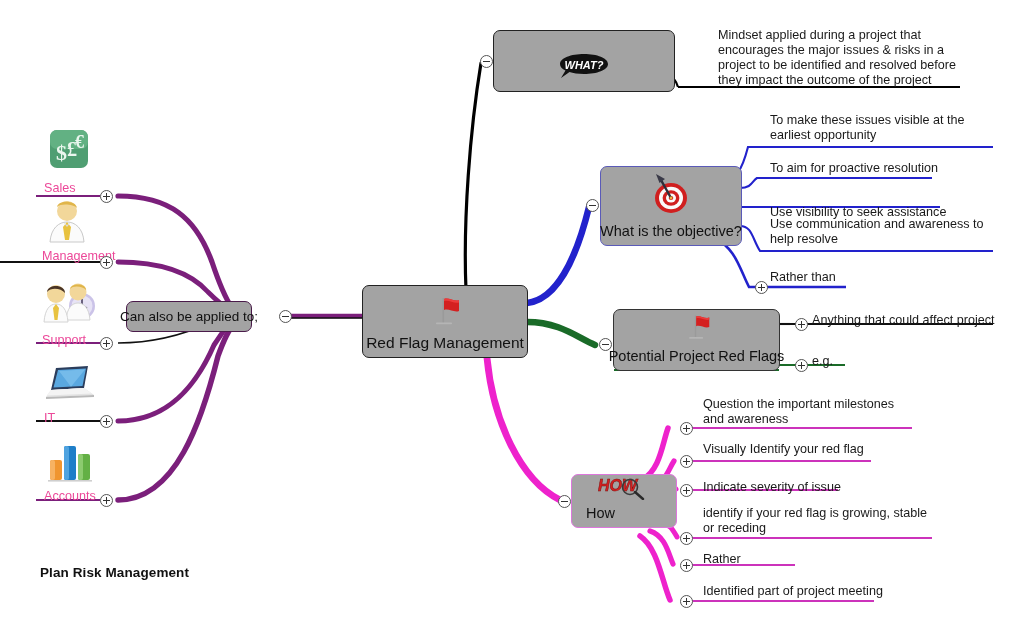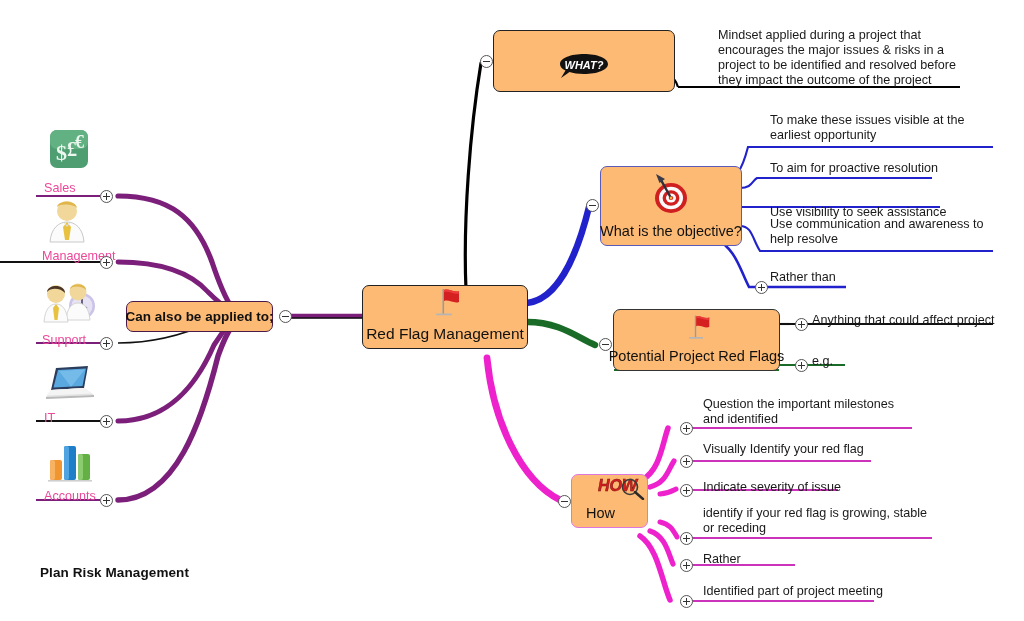--- a/index.html
+++ b/index.html
@@ -20,21 +20,21 @@
   }
   svg#wires {
     position: absolute; left: 0; top: 0;
     width: 1024px; height: 621px;
     pointer-events: none;
   }
 
   
   .node {
     position: absolute;
-    background: #fdba74;
+    background: #a3a3a3;
     border: 1.6px solid #222;
     border-radius: 7px;
     display: flex;
     flex-direction: column;
     align-items: center;
     justify-content: flex-end;
     padding: 5px 10px 5px 10px;
     z-index: 6;
   }
   .node .node-label {
@@ -160,21 +160,21 @@
     <path d="M 118 421 C 168 421 196 386 214 345 C 224 330 228 324 232 320" stroke="#7b1f7b" stroke-width="5" fill="none" stroke-linecap="round"></path>
     <path d="M 118 500 C 176 500 202 420 218 356 C 226 334 230 328 234 324" stroke="#7b1f7b" stroke-width="5.4" fill="none" stroke-linecap="round"></path>
 
     <path d="M 36 196 L 100 196" stroke="#7b1f7b" stroke-width="2.2" fill="none"></path>
     <path d="M 0 262 L 100 262" stroke="#111" stroke-width="2.0" fill="none"></path>
     <path d="M 36 343 L 100 343" stroke="#7b1f7b" stroke-width="2.2" fill="none"></path>
     <path d="M 36 421 L 100 421" stroke="#111" stroke-width="2.0" fill="none"></path>
     <path d="M 36 500 L 100 500" stroke="#7b1f7b" stroke-width="2.2" fill="none"></path>
   </svg>
 
-  <div class="node big" style="left:362px; top:285px; width:166px; height:64px;align-items:center;">
+  <div class="node big" style="left:362px; top:285px; width:166px; height:73px;align-items:center;">
     <span class="node-icon">
       <svg width="34" height="32" viewBox="0 0 34 32">
         <rect x="14.5" y="3" width="1.6" height="26" fill="#9a9a9a"></rect>
         <rect x="8" y="27.5" width="16" height="1.8" rx="0.8" fill="#b5b5b5"></rect>
         <path d="M16 4 C 21 2.2 26 7 31 5.2 L 31 16 C 26 18 21 13.2 16 15 Z" fill="#d42020"></path>
         <path d="M16 4 C 21 2.2 26 7 31 5.2 L 31 7.5 C 26 9.2 21 4.4 16 6.2 Z" fill="#ec3b3b"></path>
       </svg>
     </span>
     <span class="node-label">Red Flag Management</span>
   </div>
@@ -244,35 +244,35 @@
   <div class="leaf" style="left:812px; top:313px; width:200px;">
     <span class="leaf-text">Anything that could affect project</span>
   </div>
   <div class="toggle plus" style="left:795px; top:318px;"></div>
 
   <div class="leaf" style="left:812px; top:354px; width:60px;">
     <span class="leaf-text">e.g.</span>
   </div>
   <div class="toggle plus" style="left:795px; top:359px;"></div>
 
-  <div class="node" style="left:571px; top:474px; width:77px; height:54px; border-color:#dd77dd;
+  <div class="node" style="left:571px; top:474px; width:106px; height:54px; border-color:#dd77dd;
               align-items:flex-start; padding-left:14px;">
     <span class="node-icon" style="margin:0 auto 1px 8px;">
       <svg width="58" height="26" viewBox="0 0 58 26">
         <text x="4" y="17" font-family="'Liberation Sans',sans-serif" font-size="16" font-weight="bold" font-style="italic" fill="#d42020" stroke="#7a1010" stroke-width="0.5">HOW</text>
         <circle cx="36" cy="13" r="7.5" fill="none" stroke="#3a3a3a" stroke-width="1.6"></circle>
         <line x1="41" y1="18" x2="49" y2="25" stroke="#2a2a2a" stroke-width="2.4" stroke-linecap="round"></line>
       </svg>
     </span>
     <span class="node-label" style="align-self:flex-start;">How</span>
   </div>
   <div class="toggle minus" style="left:558px; top:495px;"></div>
 
   <div class="leaf" style="left:703px; top:397px; width:210px;">
-    <span class="leaf-text">Question the important milestones and identified</span>
+    <span class="leaf-text">Question the important milestones and awareness</span>
   </div>
   <div class="toggle plus" style="left:680px; top:422px;"></div>
 
   <div class="leaf" style="left:703px; top:442px; width:200px;">
     <span class="leaf-text">Visually Identify your red flag</span>
   </div>
   <div class="toggle plus" style="left:680px; top:455px;"></div>
 
   <div class="leaf" style="left:703px; top:480px; width:200px;">
     <span class="leaf-text">Indicate severity of issue</span>
@@ -287,22 +287,22 @@
   <div class="leaf" style="left:703px; top:552px; width:120px;">
     <span class="leaf-text">Rather</span>
   </div>
   <div class="toggle plus" style="left:680px; top:559px;"></div>
 
   <div class="leaf" style="left:703px; top:584px; width:200px;">
     <span class="leaf-text">Identified part of project meeting</span>
   </div>
   <div class="toggle plus" style="left:680px; top:595px;"></div>
 
-  <div class="node" style="left:126px; top:301px; width:147px; height:31px; border-color:#4a1b4a;
-              justify-content:center; padding:0 24px;font-weight:bold;">
+  <div class="node" style="left:126px; top:301px; width:126px; height:31px; border-color:#4a1b4a;
+              justify-content:center; padding:0 24px;">
     <span class="node-label" style="font-size:13.5px;">Can also be applied to;</span>
   </div>
   <div class="toggle minus" style="left:279px; top:310px;"></div>
 
   <div class="sideitem" style="left:42px; top:128px;">
     <span>
       <svg width="52" height="48" viewBox="0 0 52 48">
         <rect x="8" y="2" width="38" height="38" rx="7" fill="#4f9e72"></rect>
         <rect x="8" y="2" width="38" height="19" rx="7" fill="#62b183"></rect>
         <text x="14" y="32" font-family="'Liberation Serif',serif" font-size="22" font-weight="bold" fill="#eaf6ee">$</text>

